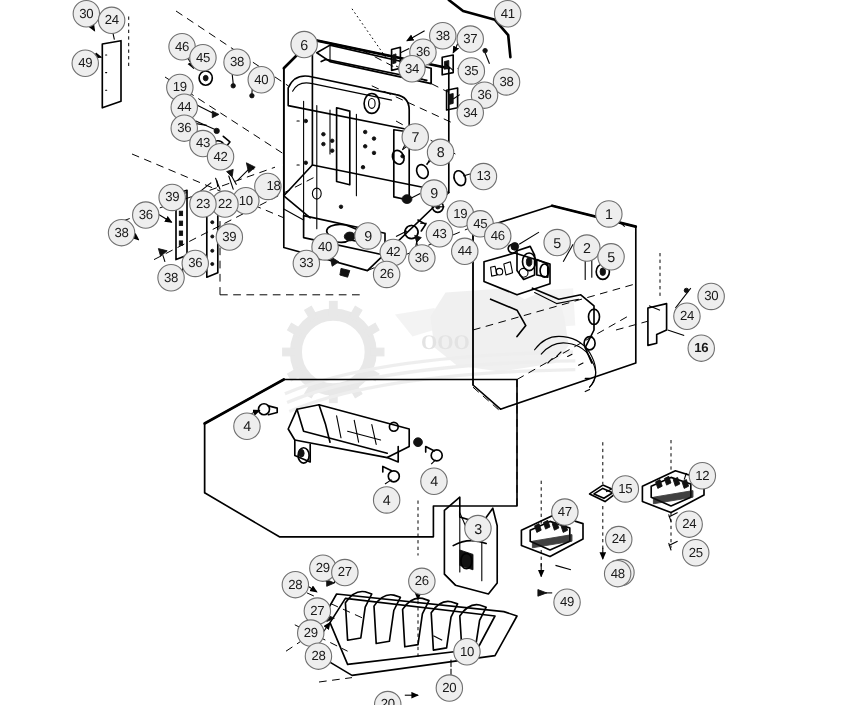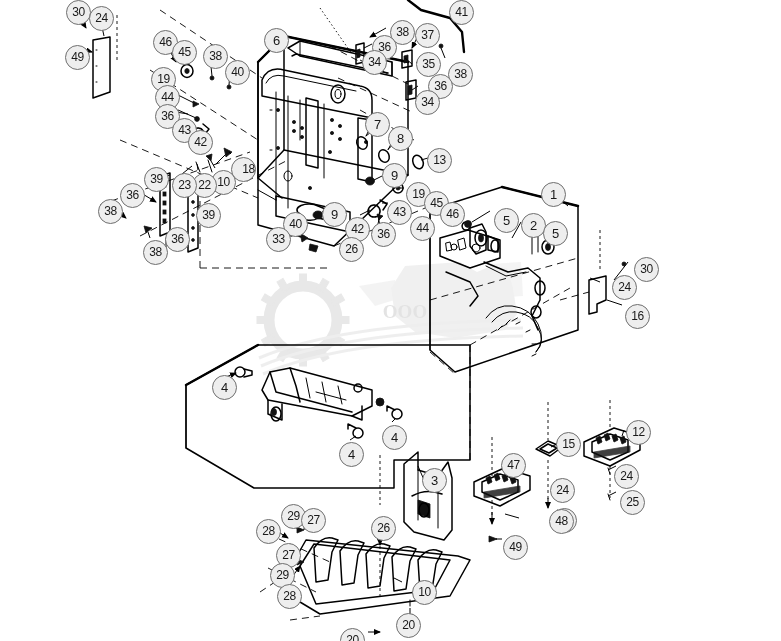--- a/index.html
+++ b/index.html
@@ -545,21 +545,21 @@
       <div class="callout small" style="left: 143px; top: 240px;">38</div>
       <div class="callout small" style="left: 283px; top: 212px;">40</div>
       <div class="callout small" style="left: 266px; top: 227px;">33</div>
       <div class="callout small" style="left: 339px; top: 237px;">26</div>
       <div class="callout" style="left: 541px; top: 182px;">1</div>
       <div class="callout" style="left: 494px; top: 208px;">5</div>
       <div class="callout" style="left: 521px; top: 213px;">2</div>
       <div class="callout" style="left: 543px; top: 221px;">5</div>
       <div class="callout small" style="left: 634px; top: 257px;">30</div>
       <div class="callout small" style="left: 612px; top: 275px;">24</div>
-      <div class="callout small" style="left: 625px; top: 304px;">16</div>
+      <div class="callout small" style="left: 625px; top: 304px; font-weight: bold;">16</div>
       <div class="callout" style="left: 212px; top: 375px;">4</div>
       <div class="callout" style="left: 339px; top: 442px;">4</div>
       <div class="callout" style="left: 382px; top: 425px;">4</div>
       <div class="callout small" style="left: 626px; top: 420px;">12</div>
       <div class="callout small" style="left: 556px; top: 432px;">15</div>
       <div class="callout small" style="left: 501px; top: 453px;">47</div>
       <div class="callout small" style="left: 550px; top: 478px;">24</div>
       <div class="callout small" style="left: 614px; top: 464px;">24</div>
       <div class="callout small" style="left: 552px; top: 508px;">25</div>
       <div class="callout small" style="left: 620px; top: 490px;">25</div>

